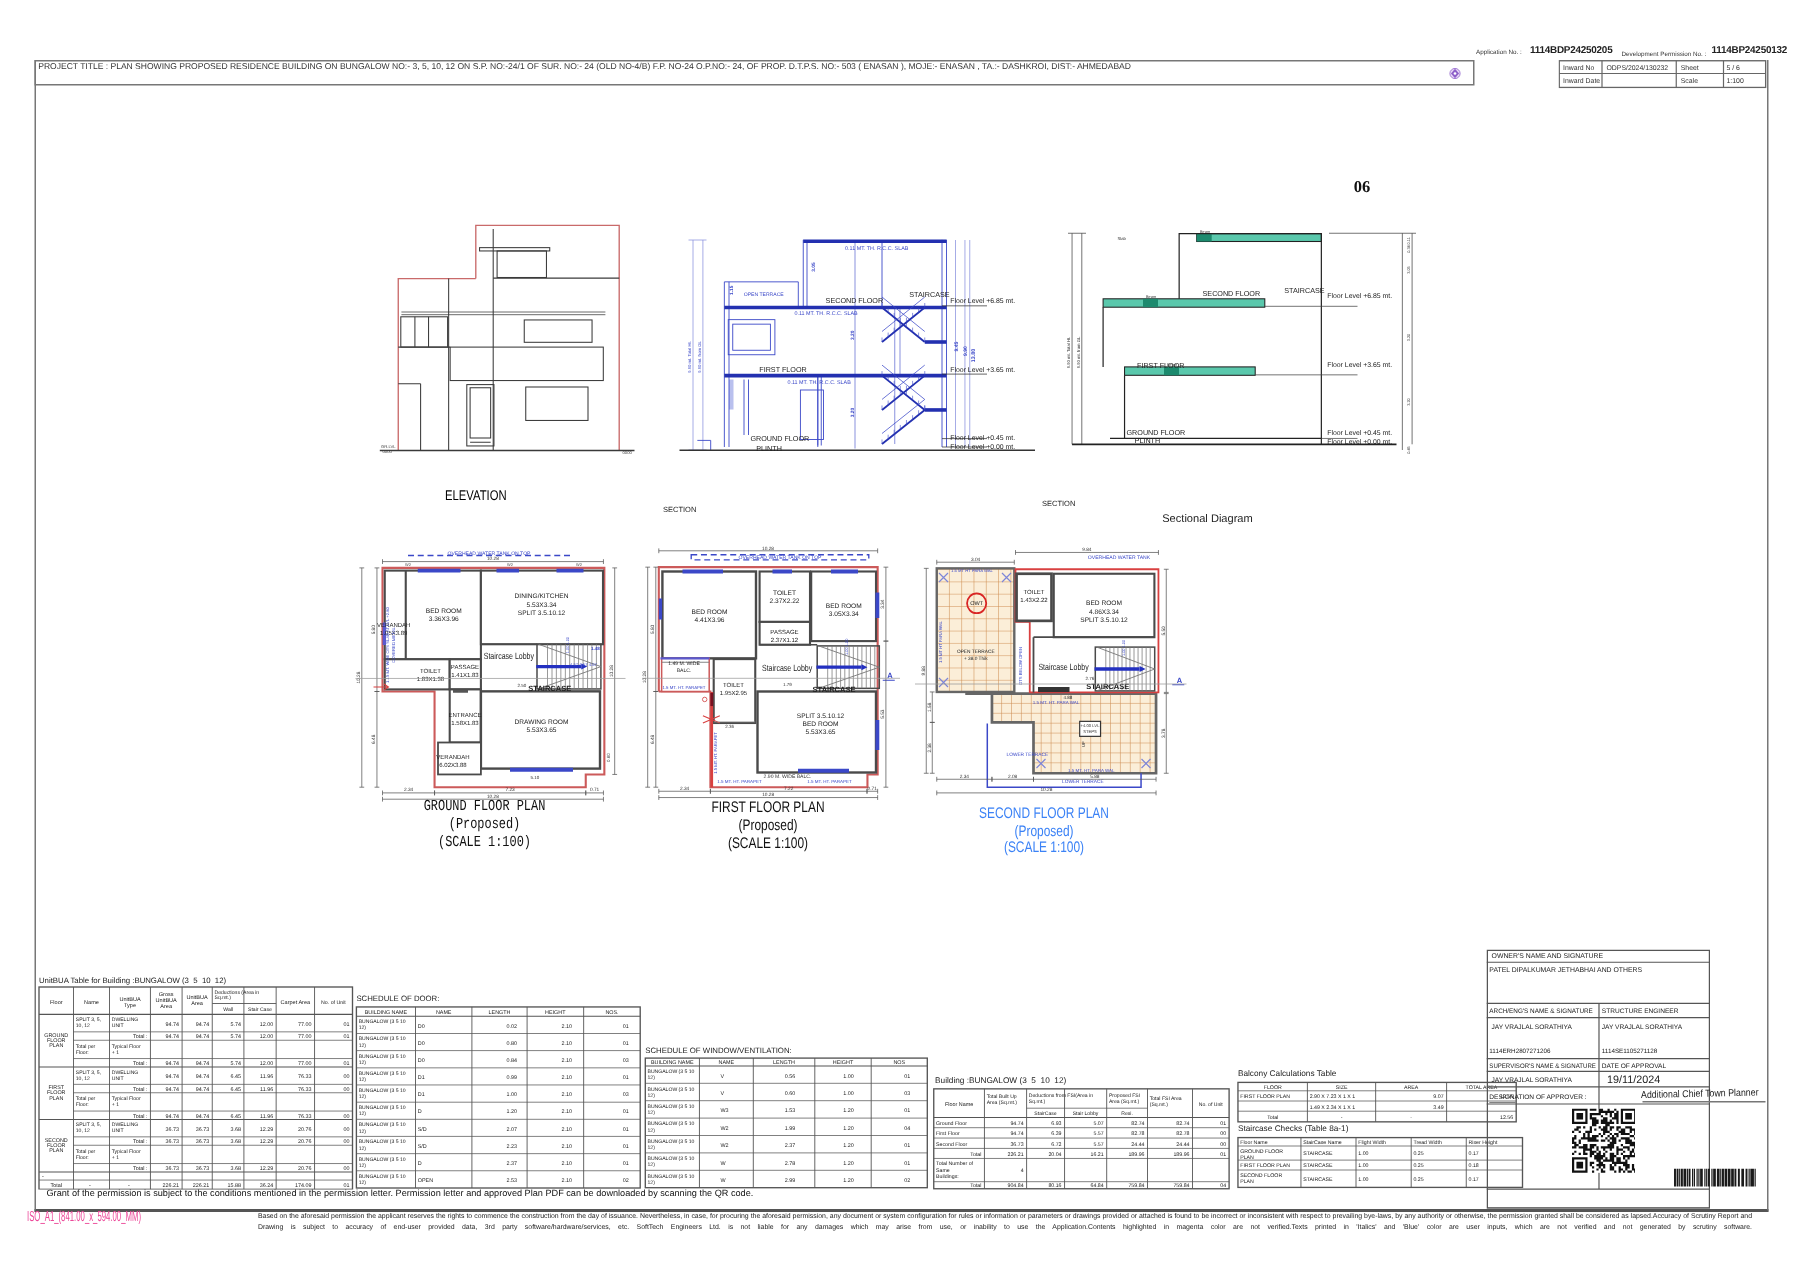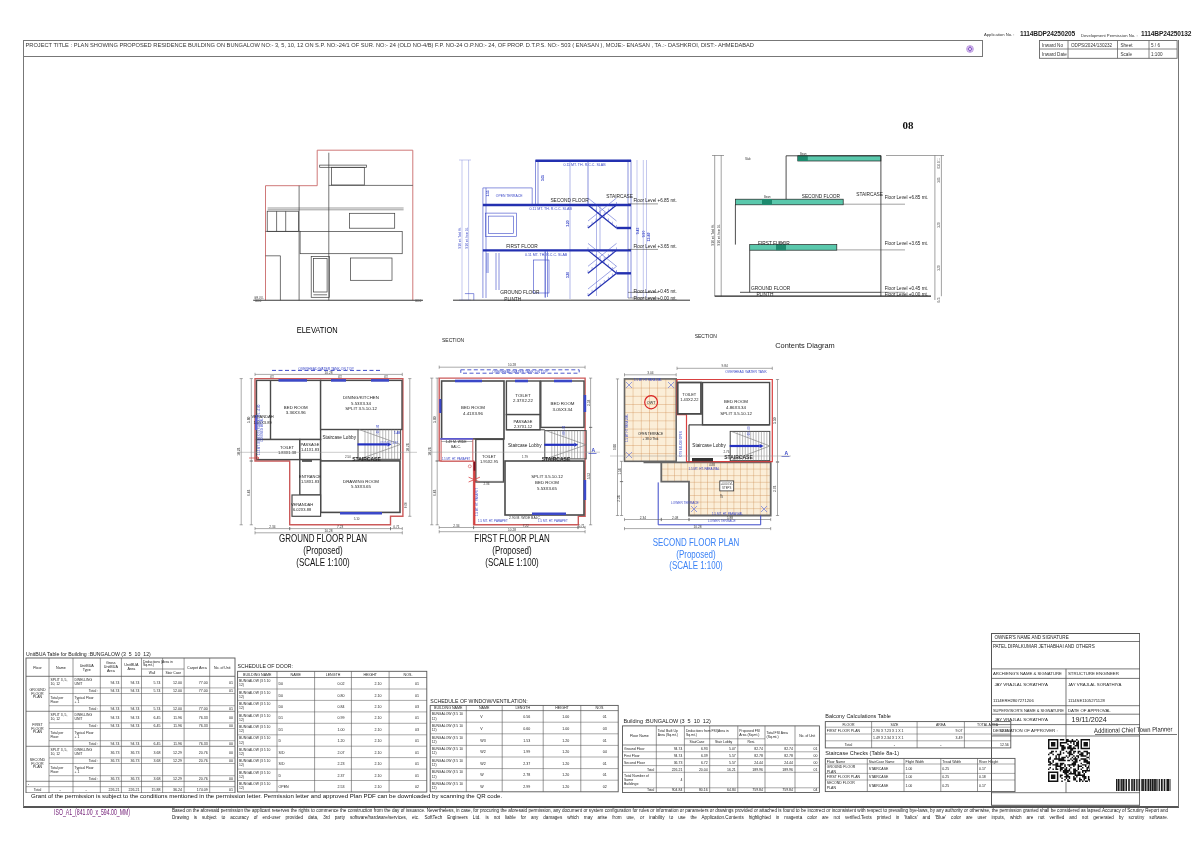--- a/index.html
+++ b/index.html
@@ -45,21 +45,21 @@
 <text x="3" y="6.6" font-size="4.6" fill="#333">Inward No</text>
 <text x="32" y="6.6" font-size="4.6" fill="#333">ODPS/2024/130232</text>
 <text x="81.5" y="6.6" font-size="4.6" fill="#333">Sheet</text>
 <text x="112" y="6.6" font-size="4.6" fill="#333">5 / 6</text>
 <text x="3" y="15.6" font-size="4.6" fill="#333">Inward Date</text>
 <text x="81.5" y="15.6" font-size="4.6" fill="#333">Scale</text>
 <text x="112" y="15.6" font-size="4.6" fill="#333">1:100</text>
 </svg>
 </div>
 
-<div class="abs" style="left:902.5px;top:118.5px;font-size:11px;font-weight:bold;font-family:'Liberation Serif',serif;color:#111;">08</div>
+<div class="abs" style="left:902.5px;top:118.5px;font-size:11px;font-weight:bold;font-family:'Liberation Serif',serif;color:#111;">06</div>
 
 <div class="abs" style="left:238px;top:145px;width:185px;height:172px;">
 <svg width="185" height="172" viewBox="0 0 185 172">
 <g fill="none" stroke="#3a3a3a" stroke-width="0.7">
 
 <path d="M 79.2 40.7 L 79.2 5.2 L 174.8 5.2 L 174.8 155.3" stroke="#c96a6a" stroke-width="0.9"></path>
 <path d="M 27.5 155.3 L 27.5 40.7 L 79.2 40.7" stroke="#c96a6a" stroke-width="0.9"></path>
 <line x1="90.8" y1="7.7" x2="90.8" y2="155.3"></line>
 <line x1="61.1" y1="40.7" x2="61.1" y2="155.3"></line>
 <rect x="81.7" y="20.1" width="46.8" height="2.2"></rect>
@@ -274,21 +274,21 @@
 <text x="61" y="142.1" font-size="4.8" fill="#222">GROUND FLOOR</text>
 <text x="66.4" y="147.6" font-size="4.8" fill="#222">PLINTH</text>
 <text x="194.8" y="142.1" font-size="4.6" fill="#222">Floor Level +0.45 mt.</text>
 <text x="194.8" y="147.9" font-size="4.6" fill="#222">Floor Level +0.00 mt.</text>
 <text x="55" y="12" font-size="2.8" fill="#333">Slab</text>
 </svg>
   </div>
 
 <div class="abs" style="left:694.7px;top:333.4px;font-size:5px;color:#222;">SECTION</div>
 
-<div class="abs" style="left:745px;top:340.5px;width:120px;text-align:center;font-size:7.4px;color:#222;">Contents Diagram</div>
+<div class="abs" style="left:745px;top:340.5px;width:120px;text-align:center;font-size:7.4px;color:#222;">Sectional Diagram</div>
 
 <div class="abs" style="left:228px;top:363px;width:200px;height:210px;">
     <svg width="200" height="210" viewBox="0 0 200 210">
 <line x1="44" y1="7.4" x2="152" y2="7.4" stroke="#3b48c8" stroke-width="1" stroke-dasharray="4 2.5"></line>
 <text x="98" y="6.9" font-size="3.4" fill="#3b48c8" text-anchor="middle">OVERHEAD WATER TANK ON TOP</text>
 <line x1="27" y1="11.4" x2="174.3" y2="11.4" stroke="#555" stroke-width="0.5"></line>
       <line x1="27" y1="9.8" x2="27" y2="13.0" stroke="#555" stroke-width="0.5"></line>
       <line x1="174.3" y1="9.8" x2="174.3" y2="13.0" stroke="#555" stroke-width="0.5"></line>
 <text x="100.6" y="10.6" font-size="3.2" fill="#333" text-anchor="middle">10.28</text>
 <text x="44" y="14.6" font-size="2.6" fill="#444" text-anchor="middle">W2</text>
@@ -394,21 +394,21 @@
       <text x="168.4" y="164.6" font-size="3.2" fill="#333" text-anchor="middle">0.71</text>
 <line x1="27" y1="169.8" x2="174.3" y2="169.8" stroke="#555" stroke-width="0.5"></line>
       <line x1="27" y1="168.2" x2="27" y2="171.4" stroke="#555" stroke-width="0.5"></line>
       <line x1="174.3" y1="168.2" x2="174.3" y2="171.4" stroke="#555" stroke-width="0.5"></line>
       <text x="100.6" y="168.8" font-size="3.2" fill="#333" text-anchor="middle">10.28</text>
 <line x1="9" y1="89.3" x2="189" y2="89.3" stroke="#999" stroke-width="0.5"></line>
 <path d="M 21 95 h 10 m -3 -2 l 3 2 l -3 2" stroke="#d94040" stroke-width="0.7" fill="none"></path>
 </svg>
   </div>
 
-<div class="abs" style="left:253px;top:533px;width:140px;text-align:center;color:#111;">
+<div class="abs" style="left:253px;top:533px;width:140px;text-align:center;color:#111;font-family:Liberation Mono, monospace;">
     <div style="font-size:10.2px;transform:scaleX(0.78);transform-origin:center;white-space:nowrap;">GROUND FLOOR PLAN</div>
     <div style="font-size:10.2px;transform:scaleX(0.78);transform-origin:center;margin-top:1.2px;">(Proposed)</div>
     <div style="font-size:10.2px;transform:scaleX(0.78);transform-origin:center;margin-top:0.8px;">(SCALE 1:100)</div>
   </div>
 
 <div class="abs" style="left:425px;top:363px;width:200px;height:210px;">
     <svg width="200" height="210" viewBox="0 0 200 210">
 <rect x="35.8" y="6.8" width="118.4" height="3.4" fill="none" stroke="#3b48c8" stroke-width="0.9" stroke-dasharray="4 2.5"></rect>
 <text x="95" y="9.9" font-size="3.4" fill="#3b48c8" text-anchor="middle">OVERHEAD WATER TANK ON TOP</text>
 <line x1="14.2" y1="4.2" x2="160.1" y2="4.2" stroke="#555" stroke-width="0.5"></line>
@@ -1177,17 +1177,17 @@
       <rect x="44.9" y="0" width="1.8" height="12.6" fill="#1a1a1a"></rect>
       <rect x="47.7" y="0" width="1.3" height="12.6" fill="#1a1a1a"></rect>
       <rect x="49.7" y="0" width="0.8" height="12.6" fill="#1a1a1a"></rect>
       <rect x="50.9" y="0" width="2.4" height="12.6" fill="#1a1a1a"></rect>
       <rect x="53.7" y="0" width="0.8" height="12.6" fill="#1a1a1a"></rect>
     </svg>
   </div>
 
 <div class="abs" style="left:31px;top:792.2px;font-size:6.1px;color:#111;">Grant of the permission is subject to the conditions mentioned in the permission letter. Permission letter and approved Plan PDF can be downloaded by scanning the QR code.</div>
 
-<div class="abs" style="left:18px;top:806px;color:#701a75;margin-left:36px;">
+<div class="abs" style="left:18px;top:806px;color:#ec4899;">
     <div style="font-size:9.6px;transform:scaleX(0.54);transform-origin:left;white-space:nowrap;">ISO_A1_(841.00_x_594.00_MM)</div>
   </div>
 
 <div class="abs" style="left:172px;top:806.8px;width:996px;font-size:4.6px;color:#222;text-align:justify;text-align-last:justify;line-height:7.2px;">Based on the aforesaid permission the applicant reserves the rights to commence the construction from the day of issuance. Nevertheless, in case, for procuring the aforesaid permission, any document or system configuration for rules or information or parameters or drawings provided or attached is found to be incorrect or inconsistent with respect to prevailing bye-laws, by any authority or otherwise, the permission granted shall be considered as lapsed.Accuracy of Scrutiny Report and Drawing is subject to accuracy of end-user provided data, 3rd party software/hardware/services, etc. SoftTech Engineers Ltd. is not liable for any damages which may arise from use, or inability to use the Application.Contents highlighted in magenta color are not verified.Texts printed in 'Italics' and 'Blue' color are user inputs, which are not verified and not generated by scrutiny software.</div>
 
 </body></html>

